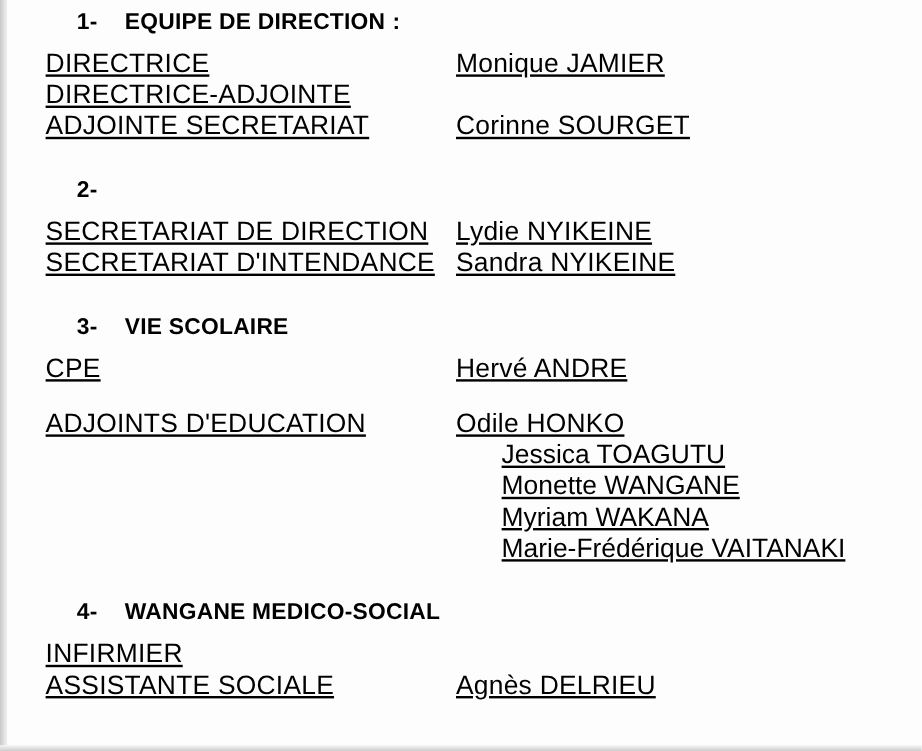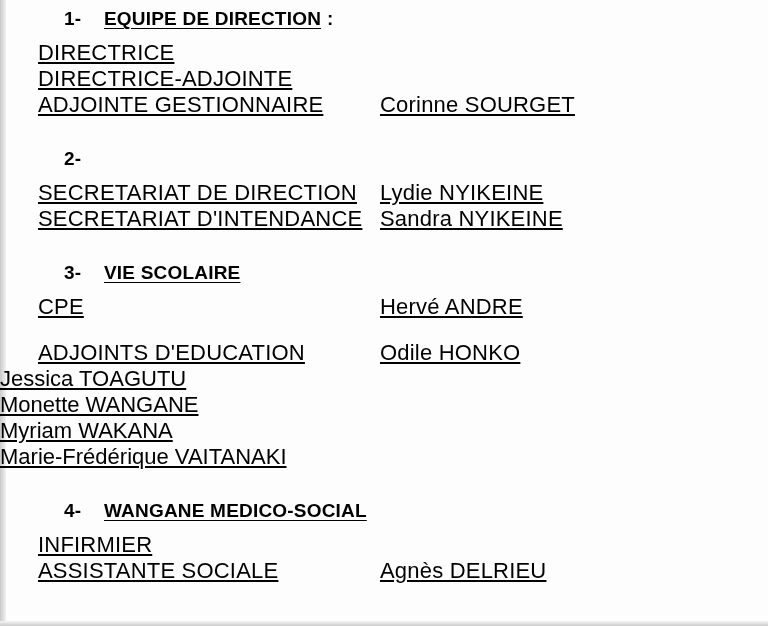--- a/index.html
+++ b/index.html
@@ -49,21 +49,20 @@
     letter-spacing: 0.2px;
   }
   .sec-num {
     display: inline-block;
     width: 40px;
     text-align: left;
     padding-left: 64px;
     box-sizing: content-box;
   }
   .sec-title {
-    text-decoration: underline;
     text-underline-offset: 3px;
     text-align: right;
   }
   .sec-colon {
     margin-left: 6px;
     text-decoration: none;
     font-weight: bold;
   }
   .rows {
     margin-top: 10px;
@@ -80,20 +79,21 @@
     width: 380px;
     padding-left: 38px;
     box-sizing: border-box;
     white-space: nowrap;
   }
   .person {
     flex: 1;
     white-space: nowrap;
   }
   .person-only {
+    padding-left: 418px;
     font-size: 22px;
     line-height: 26px;
   }
   .gap-md { height: 20px; }
   .gap-lg { height: 30px; }
 </style>
 </head>
 <body>
 
 <div class="page">
@@ -104,26 +104,27 @@
 
   <div class="section">
     <div class="section-head">
       <span class="sec-num">1-</span>
       <span class="sec-title">EQUIPE DE DIRECTION</span>
       <span class="sec-colon">:</span>
     </div>
     <div class="rows">
       <div class="row">
         <span class="role">DIRECTRICE</span>
+        <span class="person">Monique JAMIER</span>
       </div>
       <div class="row">
         <span class="role">DIRECTRICE-ADJOINTE</span>
       </div>
       <div class="row">
-        <span class="role">ADJOINTE GESTIONNAIRE</span>
+        <span class="role">ADJOINTE SECRETARIAT</span>
         <span class="person">Corinne SOURGET</span>
       </div>
     </div>
   </div>
 
   <div class="gap-lg"></div>
 
   <div class="section">
     <div class="section-head">
       <span class="sec-num">2-</span>

